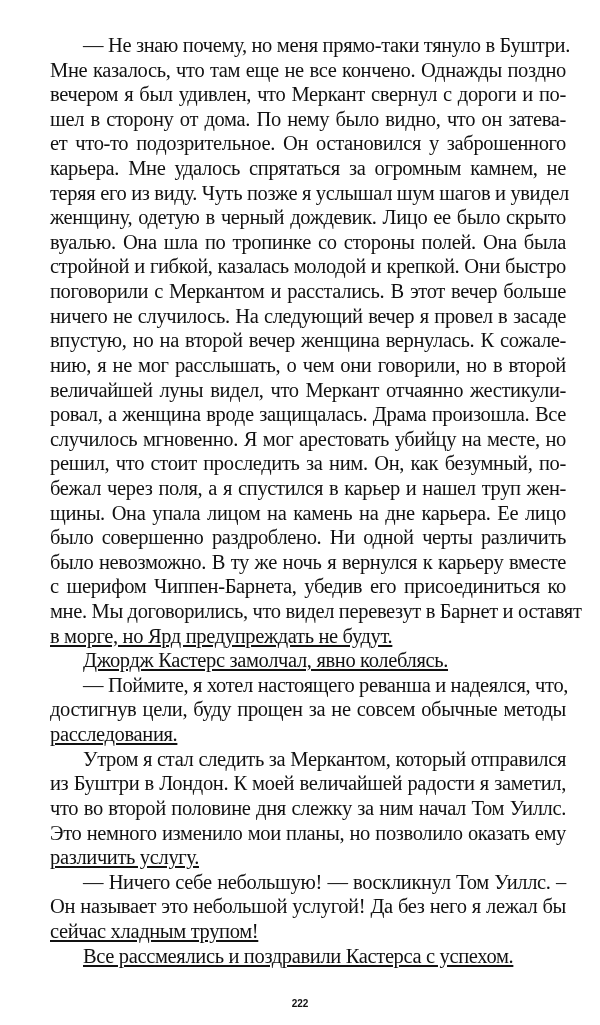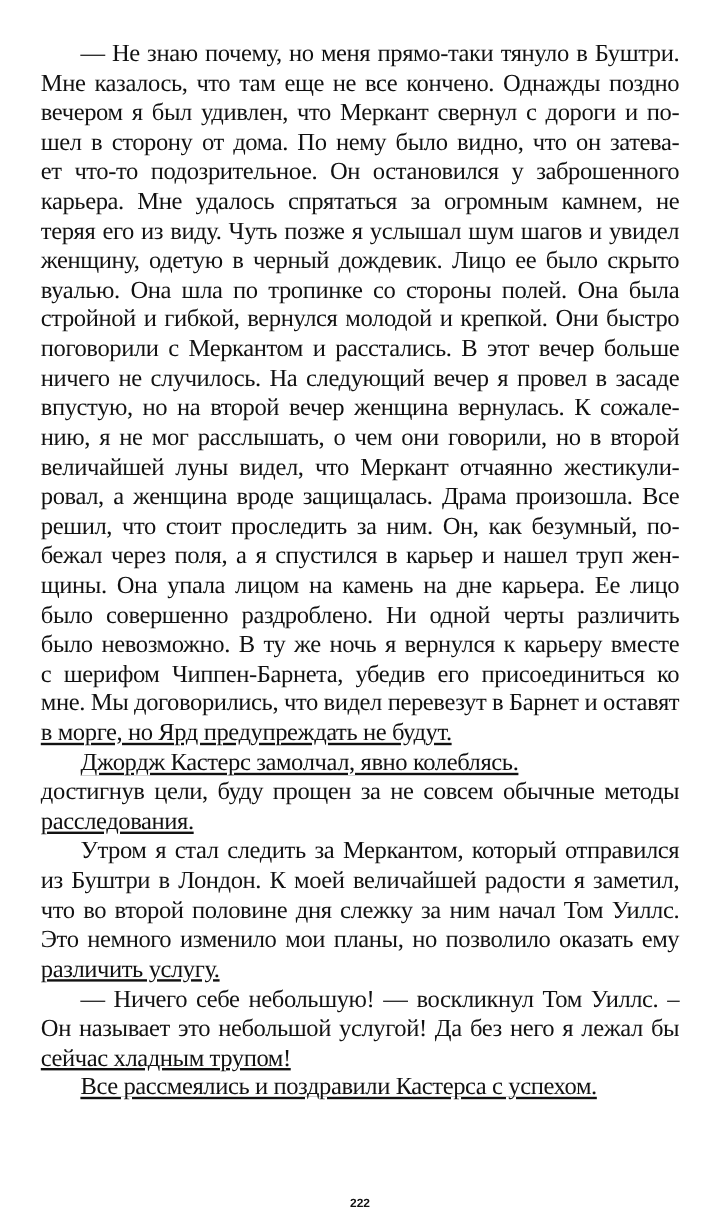--- a/index.html
+++ b/index.html
@@ -7,20 +7,21 @@
   .page {
     position: absolute; left: 34px; top: 33px; width: 532px;
     font-family: "Liberation Serif", "DejaVu Serif", serif;
     font-size: 20.5px; color: #111111;
   }
   .line {
     display: block; height: 24.62px; line-height: 24.62px;
     white-space: nowrap; text-align: justify; text-align-last: justify;
     transform-origin: left center;
     letter-spacing: -0.35px;
+    margin-left: 16px;
   }
   .line.indent { padding-left: 33px; }
   .line.last { text-align-last: left; text-decoration: underline; }
   .page-number {
     position: absolute; left: 0; width: 600px; top: 998px;
     text-align: center;
     font-family: "Liberation Sans", "DejaVu Sans", sans-serif;
     font-weight: bold; font-size: 10px; color: #111111;
   }
 </style>
@@ -30,36 +31,38 @@
 <div class="page" id="page-body">
     <span class="line indent">— Не знаю почему, но меня прямо-таки тянуло в Буштри.</span>
     <span class="line">Мне казалось, что там еще не все кончено. Однажды поздно</span>
     <span class="line">вечером я был удивлен, что Меркант свернул с дороги и по-</span>
     <span class="line">шел в сторону от дома. По нему было видно, что он затева-</span>
     <span class="line">ет что-то подозрительное. Он остановился у заброшенного</span>
     <span class="line">карьера. Мне удалось спрятаться за огромным камнем, не</span>
     <span class="line">теряя его из виду. Чуть позже я услышал шум шагов и увидел</span>
     <span class="line">женщину, одетую в черный дождевик. Лицо ее было скрыто</span>
     <span class="line">вуалью. Она шла по тропинке со стороны полей. Она была</span>
-    <span class="line">стройной и гибкой, вернулся молодой и крепкой. Они быстро</span>
+    <span class="line">стройной и гибкой, казалась молодой и крепкой. Они быстро</span>
     <span class="line">поговорили с Меркантом и расстались. В этот вечер больше</span>
     <span class="line">ничего не случилось. На следующий вечер я провел в засаде</span>
     <span class="line">впустую, но на второй вечер женщина вернулась. К сожале-</span>
     <span class="line">нию, я не мог расслышать, о чем они говорили, но в второй</span>
     <span class="line">величайшей луны видел, что Меркант отчаянно жестикули-</span>
     <span class="line">ровал, а женщина вроде защищалась. Драма произошла. Все</span>
+    <span class="line">случилось мгновенно. Я мог арестовать убийцу на месте, но</span>
     <span class="line">решил, что стоит проследить за ним. Он, как безумный, по-</span>
     <span class="line">бежал через поля, а я спустился в карьер и нашел труп жен-</span>
     <span class="line">щины. Она упала лицом на камень на дне карьера. Ее лицо</span>
     <span class="line">было совершенно раздроблено. Ни одной черты различить</span>
     <span class="line">было невозможно. В ту же ночь я вернулся к карьеру вместе</span>
     <span class="line">с шерифом Чиппен-Барнета, убедив его присоединиться ко</span>
     <span class="line">мне. Мы договорились, что видел перевезут в Барнет и оставят</span>
     <span class="line last">в морге, но Ярд предупреждать не будут.</span>
     <span class="line indent last">Джордж Кастерс замолчал, явно колеблясь.</span>
+    <span class="line indent">— Поймите, я хотел настоящего реванша и надеялся, что,</span>
     <span class="line">достигнув цели, буду прощен за не совсем обычные методы</span>
     <span class="line last">расследования.</span>
     <span class="line indent">Утром я стал следить за Меркантом, который отправился</span>
     <span class="line">из Буштри в Лондон. К моей величайшей радости я заметил,</span>
     <span class="line">что во второй половине дня слежку за ним начал Том Уиллс.</span>
     <span class="line">Это немного изменило мои планы, но позволило оказать ему</span>
     <span class="line last">различить услугу.</span>
     <span class="line indent">— Ничего себе небольшую! — воскликнул Том Уиллс. –</span>
     <span class="line">Он называет это небольшой услугой! Да без него я лежал бы</span>
     <span class="line last">сейчас хладным трупом!</span>

